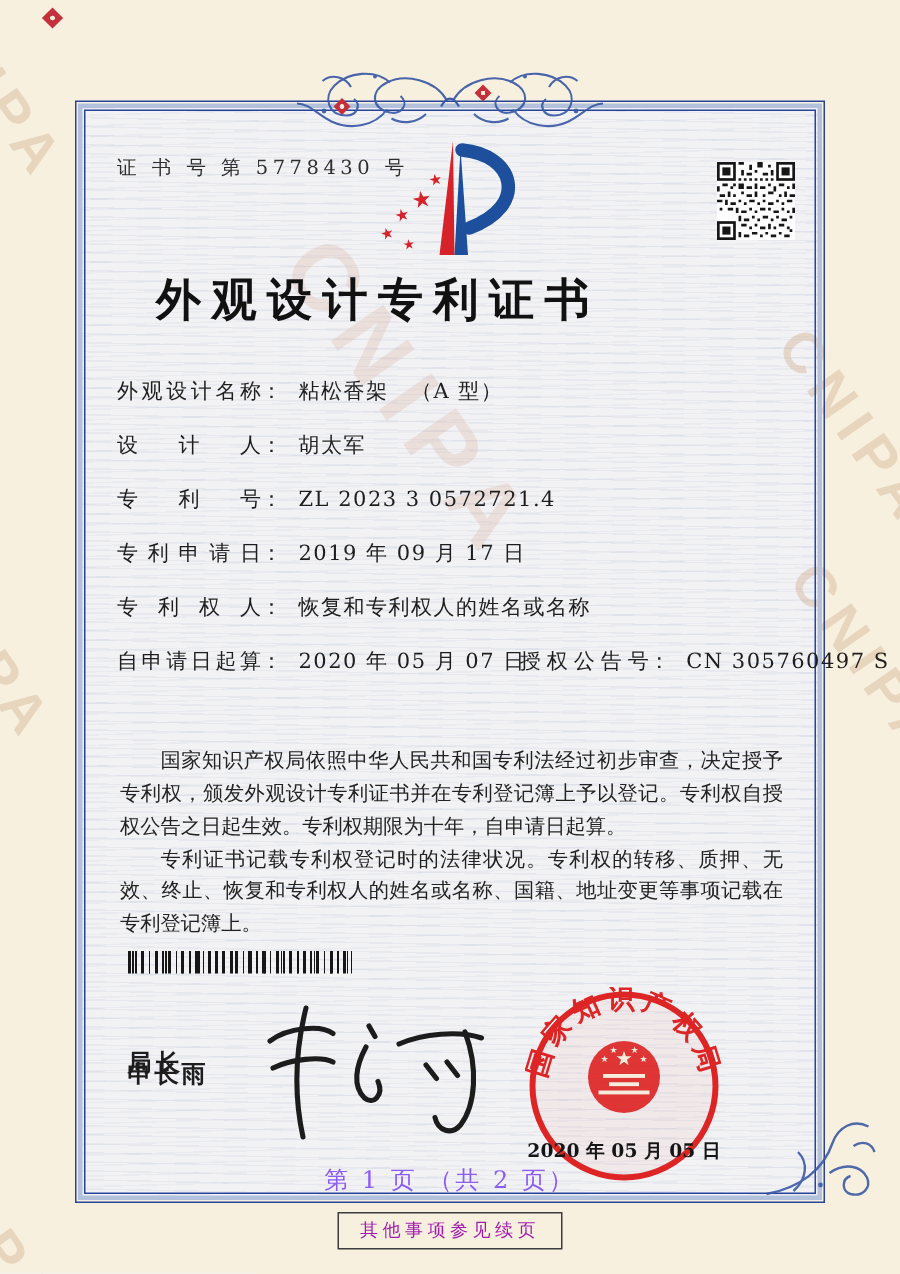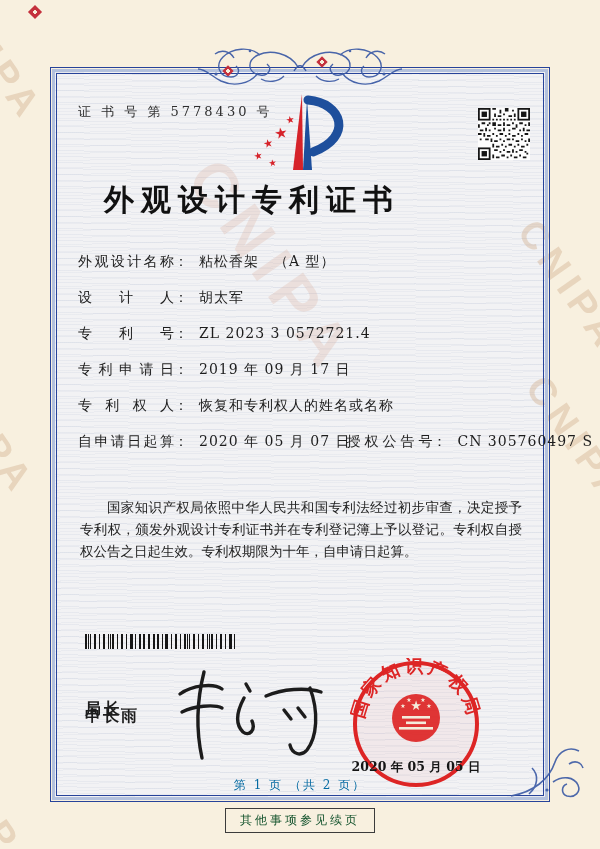--- a/index.html
+++ b/index.html
@@ -77,24 +77,24 @@
       repeating-linear-gradient(90deg,#161616 0 2px,transparent 2px 5px,#161616 5px 6px,transparent 6px 9px),
       repeating-linear-gradient(90deg,transparent 0 3px,#161616 3px 4px,transparent 4px 11px);
   }
   
   .signer-title{position:absolute;left:85px;top:699px;z-index:4;font-size:16px;letter-spacing:3px;font-weight:bold;font-family:"DejaVu Sans","Liberation Sans",sans-serif;}
   .signer-name{position:absolute;left:85px;top:706px;z-index:4;font-size:16px;letter-spacing:2px;font-weight:bold;font-family:"DejaVu Sans","Liberation Sans",sans-serif;}
   .signature{position:absolute;left:160px;top:666px;z-index:5;}
   
   .seal{position:absolute;left:350px;top:658px;z-index:5;}
   
-  .page-num{position:absolute;left:0;top:777px;width:600px;text-align:center;z-index:4;font-size:12px;letter-spacing:2px;color:#0369a1;}
+  .page-num{position:absolute;left:0;top:777px;width:600px;text-align:center;z-index:4;font-size:16px;letter-spacing:2px;color:#8b5cf6;}
   .note-box{
     position:absolute;left:50%;top:808px;transform:translateX(-50%);z-index:4;
-    border:1px solid #3c3c3c;padding:3px 14px;font-size:12px;letter-spacing:3px;background:#f8f0df;color:#14532d;
+    border:1px solid #3c3c3c;padding:3px 14px;font-size:12px;letter-spacing:3px;background:#f8f0df;color:#a21caf;
   }
 </style>
 </head>
 <body>
 
 <div class="inner-bg"></div>
 <div class="frame-outer"></div>
 <div class="frame-mid"></div>
 <div class="frame-inner"></div>
 
@@ -194,20 +194,21 @@
       <span class="flabel">自申请日起算</span><span class="fcolon">：</span><span class="fvalue">2020 年 05 月 07 日</span>
     </span>
     <span>
       <span class="flabel2">授权公告号</span><span class="fcolon">：</span><span class="fvalue">CN 305760497 S</span>
     </span>
   </div>
 </div>
 
 <div class="paras">
   <p>国家知识产权局依照中华人民共和国专利法经过初步审查，决定授予专利权，颁发外观设计专利证书并在专利登记簿上予以登记。专利权自授权公告之日起生效。专利权期限为十年，自申请日起算。</p>
+  <p>专利证书记载专利权登记时的法律状况。专利权的转移、质押、无效、终止、恢复和专利权人的姓名或名称、国籍、地址变更等事项记载在专利登记簿上。</p>
 </div>
 
 <div class="barcode"></div>
 
 <div class="signer-title">局长</div>
 <div class="signer-name">申长雨</div>
 
 <svg class="signature" width="170" height="95" viewBox="0 0 170 95">
   <g stroke="#1c1c1c" stroke-width="3.4" fill="none" stroke-linecap="round" stroke-linejoin="round">
     <path d="M44,6 C38,30 35,60 42,92"></path>

